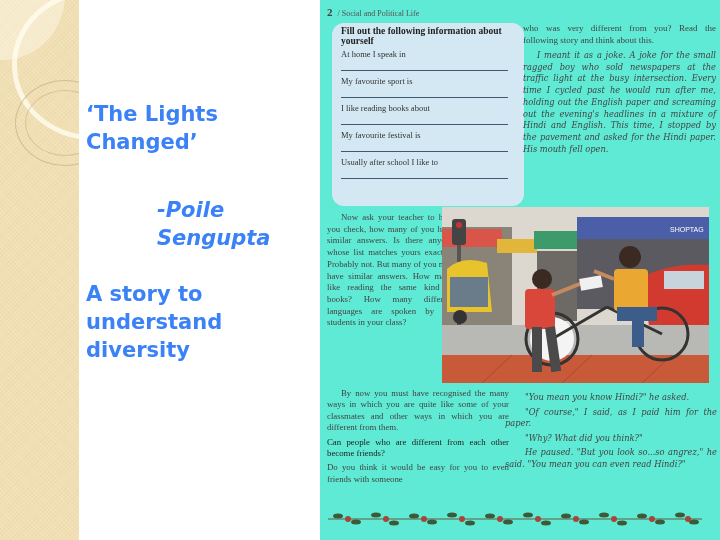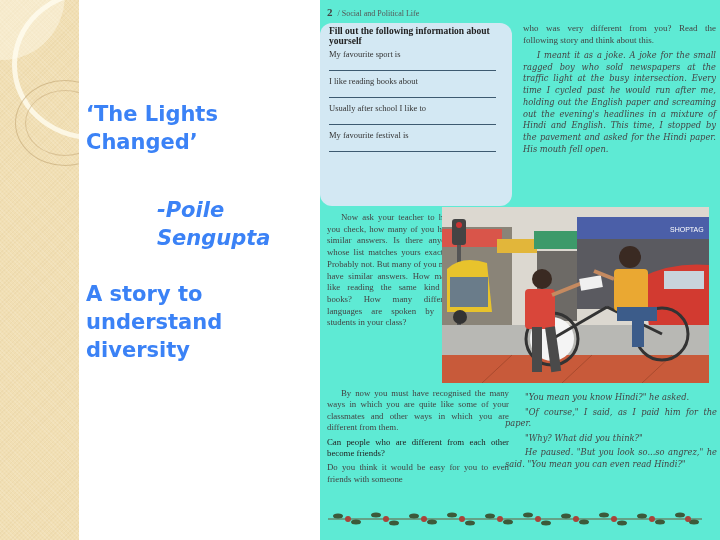--- a/index.html
+++ b/index.html
@@ -46,21 +46,21 @@
   .page {
     position: absolute; left: 320px; top: 0; width: 400px; height: 540px;
     background: #5eead4; font-family: "Liberation Serif", serif; color: #333;
   }
   .page-header {
     position: absolute; left: 7px; top: 6px; font-size: 8px; color: #555;
   }
   .page-header .pg-num { font-size: 11px; font-weight: bold; color: #444; margin-right: 3px; }
 
   .info-box {
-    position: absolute; left: 0; top: 23px; width: 192px; height: 183px;
+    position: absolute; left: 12px; top: 23px; width: 192px; height: 183px;
     background: #d3e8f3; border-radius: 12px; padding: 3px 8px 0 9px;
   }
   .info-box .box-title {
     font-size: 9.5px; font-weight: bold; line-height: 10px; color: #222;
   }
   .info-box .field { position: relative; height: 27px; }
   .info-box .field:first-of-type { height: 22px; }
   .info-box .field-label { font-size: 8.5px; color: #333; line-height: 12px; display: block; padding-top: 2px; }
   .info-box .field-line {
     position: absolute; left: 0; right: 8px; bottom: 2px; height: 1.5px; background: #3d5a70;
@@ -123,33 +123,37 @@
 <div class="page">
   <div class="page-header">
     <span class="pg-num">2</span>
     <span>/</span>
     <span>Social and Political Life</span>
   </div>
 
   <div class="info-box">
     <div class="box-title">Fill out the following information about yourself</div>
     <div class="field">
+      <span class="field-label">At home I speak in</span>
+      <div class="field-line"></div>
+    </div>
+    <div class="field">
       <span class="field-label">My favourite sport is</span>
       <div class="field-line"></div>
     </div>
     <div class="field">
       <span class="field-label">I like reading books about</span>
       <div class="field-line"></div>
     </div>
     <div class="field">
+      <span class="field-label">My favourite festival is</span>
+      <div class="field-line"></div>
+    </div>
+    <div class="field">
       <span class="field-label">Usually after school I like to</span>
-      <div class="field-line"></div>
-    </div>
-    <div class="field">
-      <span class="field-label">My favourite festival is</span>
       <div class="field-line"></div>
     </div>
   </div>
 
   <div class="col-left-text">
     <p>Now ask your teacher to help you check, how many of you have similar answers. Is there anyone whose list matches yours exactly? Probably not. But many of you may have similar answers. How many like reading the same kind of books? How many different languages are spoken by the students in your class?</p>
   </div>
 
   <div class="illustration">
     <svg width="267" height="176" viewBox="0 0 267 176">

